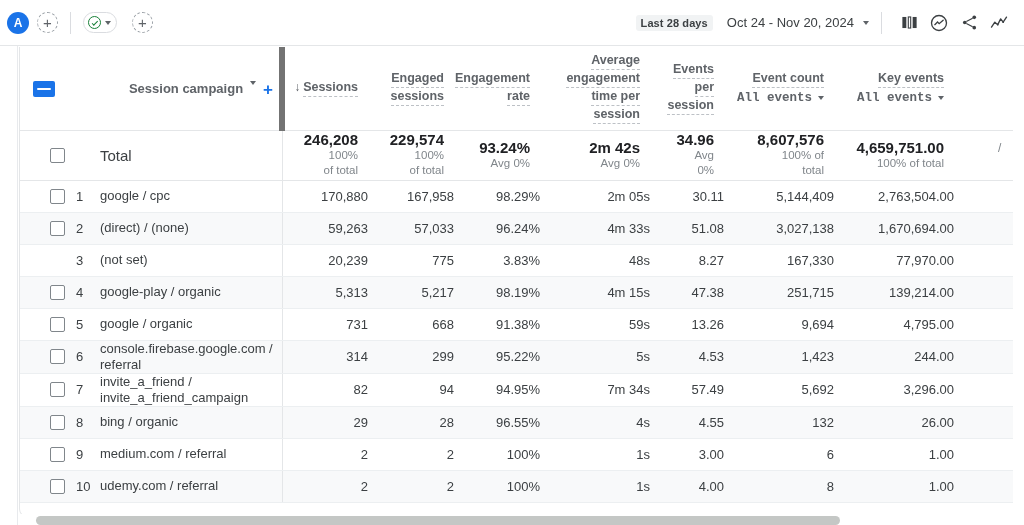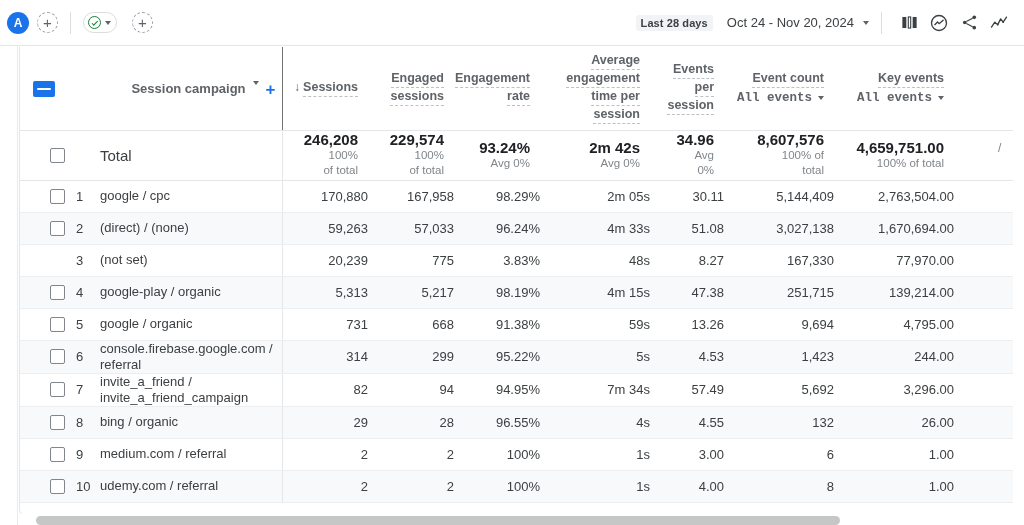--- a/index.html
+++ b/index.html
@@ -100,21 +100,21 @@
   .c-eps   { width: 74px; }
   .c-ecnt  { width: 110px; }
   .c-key   { width: 120px; }
   .c-pad   { width: 81px; }
 
   
   .hdr-row th {
     height: 83px; vertical-align: top; padding-top: 8px;
     background: #fff; border-bottom: 1px solid #e4e6e8;
   }
-  .hdr-row th.sep { border-left: 1px solid #737373; margin-top: 36px; }
+  .hdr-row th.sep { border-left: 6px solid #737373; margin-top: 36px; }
   .dim-head {
     display: flex; justify-content: flex-end;
     gap: 7px; padding-right: 6px; padding-top: 3px;
   }
   .dim-head .lbl { font-size: 13px; color: #5f6368; }
   .plus-blue { color: #1a73e8; font-size: 17px; line-height: 1; }
   .blue-sq {
     width: 22px; height: 16px; background: #1a73e8; border-radius: 2px;
     position: relative; margin-left: 13px;
   }

